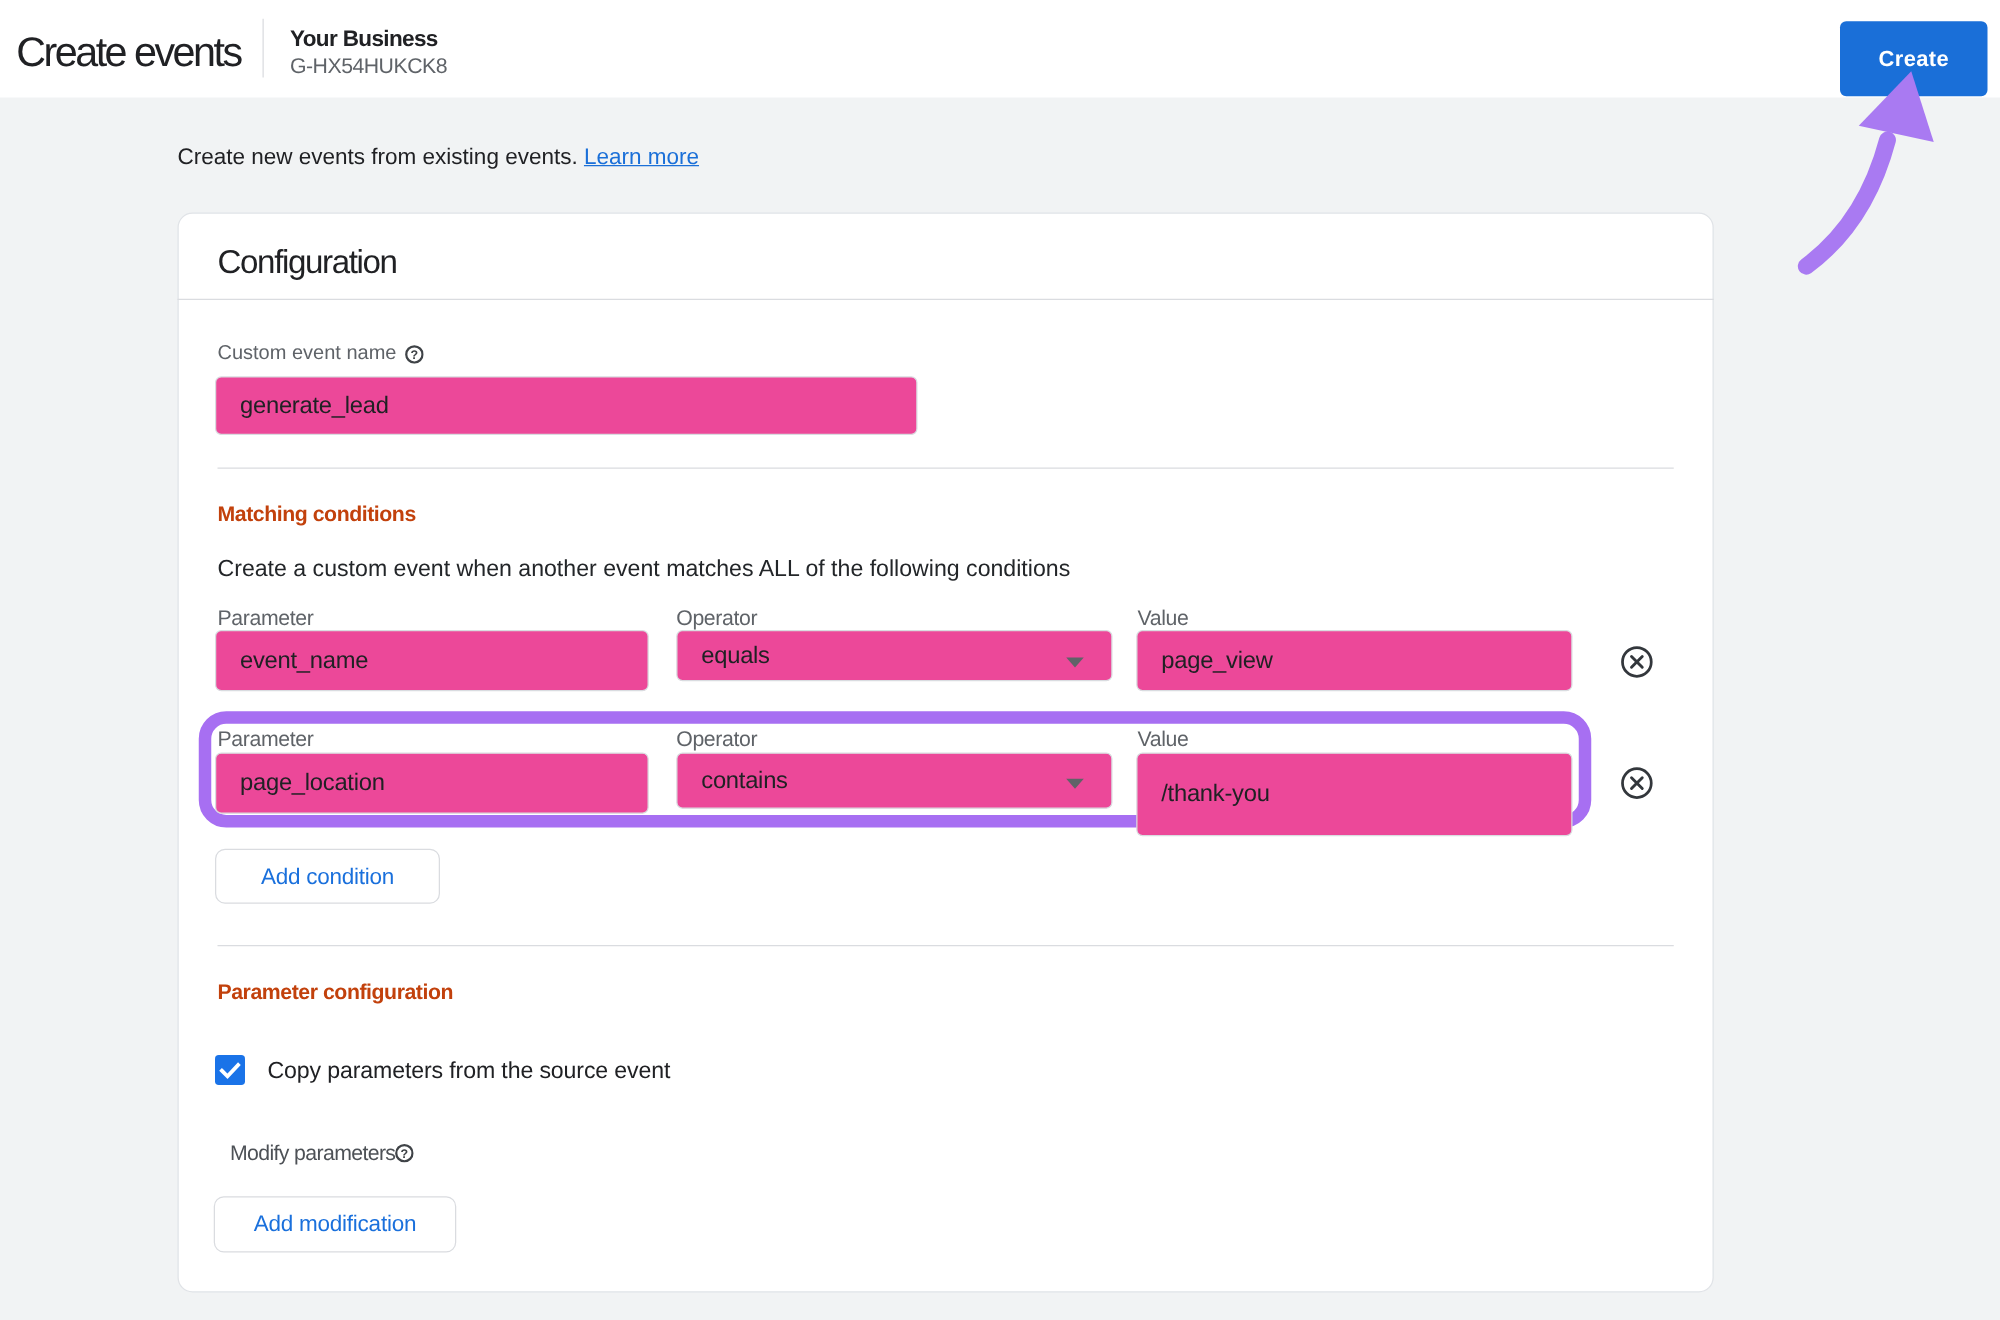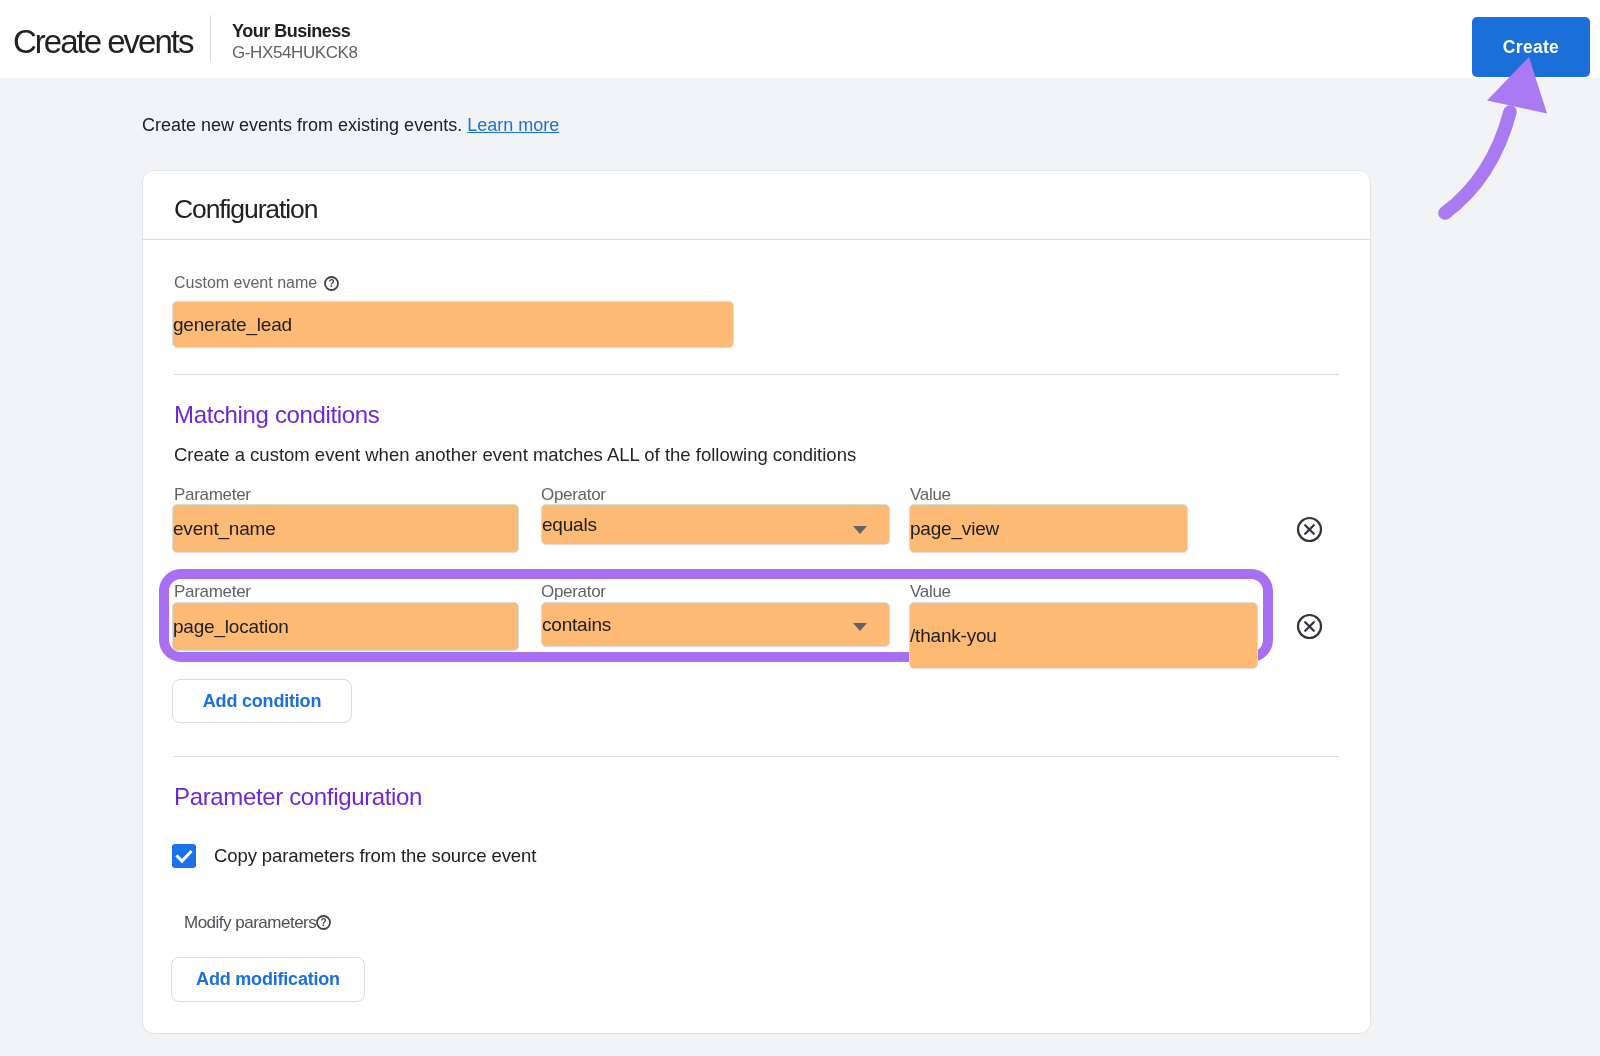--- a/index.html
+++ b/index.html
@@ -12,24 +12,24 @@
   .biz { left:232px; top:22px; font-size:18px; font-weight:bold; color:#202124; letter-spacing:-0.5px; line-height:1; }
   .gid { left:232px; top:43.5px; font-size:17px; letter-spacing:-0.4px; color:#5f6368; line-height:1; }
   .createbtn { left:1472px; top:17px; width:118px; height:60px; background:#1a6fd8; border-radius:5px; color:#ffffff; font-size:17.5px; font-weight:bold; letter-spacing:0.3px; display:flex; align-items:center; justify-content:center; }
   .intro { left:142px; top:116px; font-size:18px; letter-spacing:0px; color:#202124; line-height:1; }
   .intro a { color:#1a6fd8; }
   .card { left:142px; top:170px; width:1229px; height:864px; background:#ffffff; border:1px solid #e0e3e7; border-radius:12px; }
   .cfg { left:174px; top:195.5px; font-size:26.5px; letter-spacing:-1.1px; color:#202124; line-height:1; }
   .divfull { left:142px; top:239px; width:1229px; height:1px; background:#dadce0; }
   .divin { height:1px; background:#dadce0; left:174px; width:1165px; }
   .lbl { font-size:17px; color:#5f6368; line-height:1; letter-spacing:-0.3px; }
-  .inp { border:1px solid #d9dce0; border-radius:5px; background:#fdba74; display:flex; align-items:center; font-size:19px; color:#202124; letter-spacing:-0.2px; }
-  .h2 { font-size:24px; font-weight:normal; letter-spacing:-0.35px; color:#6d28d9; line-height:1; }
+  .inp { border:1px solid #d9dce0; border-radius:5px; background:#ec4899; display:flex; align-items:center; padding-left:19px; font-size:19px; color:#202124; letter-spacing:-0.2px; }
+  .h2 { font-size:17px; font-weight:bold; letter-spacing:-0.35px; color:#c2410c; line-height:1; }
   .body18 { font-size:18.5px; letter-spacing:0px; color:#232629; line-height:1; }
-  .btn { border:1px solid #dadce0; border-radius:8px; background:#fff; color:#1a70dc; font-size:18px; font-weight:bold; letter-spacing:-0.2px; display:flex; align-items:center; justify-content:center; }
+  .btn { border:1px solid #dadce0; border-radius:8px; background:#fff; color:#1a70dc; font-size:18px; font-weight:normal; letter-spacing:-0.2px; display:flex; align-items:center; justify-content:center; }
   .tri { width:0; height:0; border-left:7.5px solid transparent; border-right:7.5px solid transparent; border-top:8px solid #5f6368; }
   .purplebox { left:159px; top:569px; width:1114px; height:93px; border:10px solid #a76ff2; border-radius:22px; }
 </style>
 </head>
 <body>
   <div class="abs hdr"></div>
   <div class="abs h1">Create events</div>
   <div class="abs vline"></div>
   <div class="abs biz">Your Business</div>
   <div class="abs gid">G-HX54HUKCK8</div>
@@ -52,21 +52,21 @@
 
   <div class="abs h2" style="left:174px; top:403.3px;">Matching conditions</div>
   <div class="abs body18" style="left:174px; top:445.5px;">Create a custom event when another event matches ALL of the following conditions</div>
 
   <div class="abs lbl" style="left:174px; top:486px;">Parameter</div>
   <div class="abs lbl" style="left:541px; top:486px;">Operator</div>
   <div class="abs lbl" style="left:910px; top:486px;">Value</div>
   <div class="abs inp" style="left:172px; top:504px; width:347px; height:49px;">event_name</div>
   <div class="abs inp" style="left:541px; top:504px; width:349px; height:41px;">equals</div>
   <div class="abs tri" style="left:853px; top:526px;"></div>
-  <div class="abs inp" style="left:909px; top:504px; width:279px; height:49px;">page_view</div>
+  <div class="abs inp" style="left:909px; top:504px; width:349px; height:49px;">page_view</div>
   <svg class="abs" style="left:1296px; top:516px;" width="27" height="27" viewBox="0 0 27 27">
     <circle cx="13.5" cy="13.5" r="11.5" fill="none" stroke="#33373c" stroke-width="2.2"></circle>
     <path d="M9.2 9.2 L17.8 17.8 M17.8 9.2 L9.2 17.8" stroke="#33373c" stroke-width="2.3" stroke-linecap="round"></path>
   </svg>
 
   <div class="abs purplebox"></div>
   <div class="abs lbl" style="left:174px; top:583px;">Parameter</div>
   <div class="abs lbl" style="left:541px; top:583px;">Operator</div>
   <div class="abs lbl" style="left:910px; top:583px;">Value</div>
   <div class="abs inp" style="left:172px; top:602px; width:347px; height:49px;">page_location</div>

